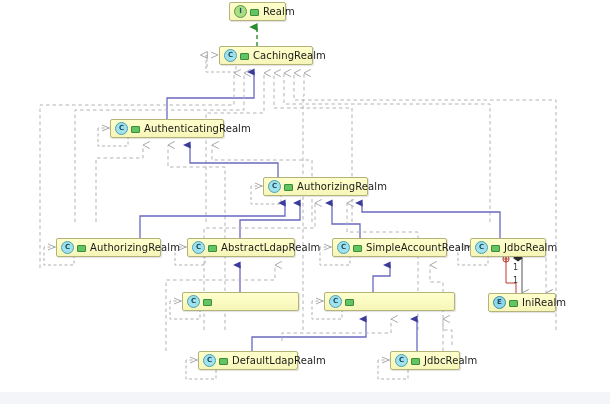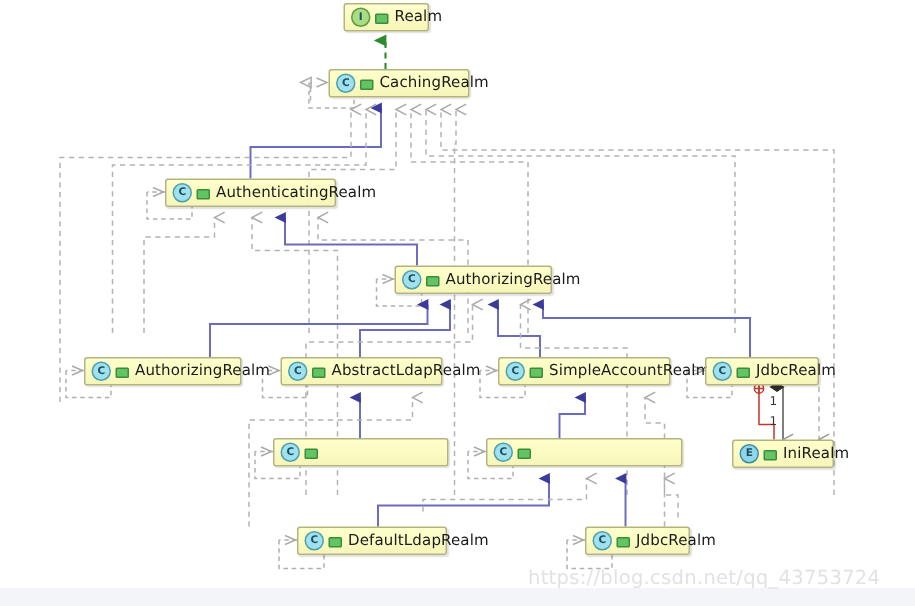--- a/index.html
+++ b/index.html
@@ -301,16 +301,15 @@
         <span class="vis-icon"></span>
         <span class="label">JdbcRealm</span>
       </div>
     </div>
 
   <div id="mults">
       <div class="mult" style="left: 513px; top: 263px;">1</div>
       <div class="mult" style="left: 513px; top: 276px;">1</div>
     </div>
 
-  <div id="watermark">https://blog.csdn.net/qq_43753724</div>
 
   <div id="bottom-strip"></div>
 </div>
 
 </body></html>

